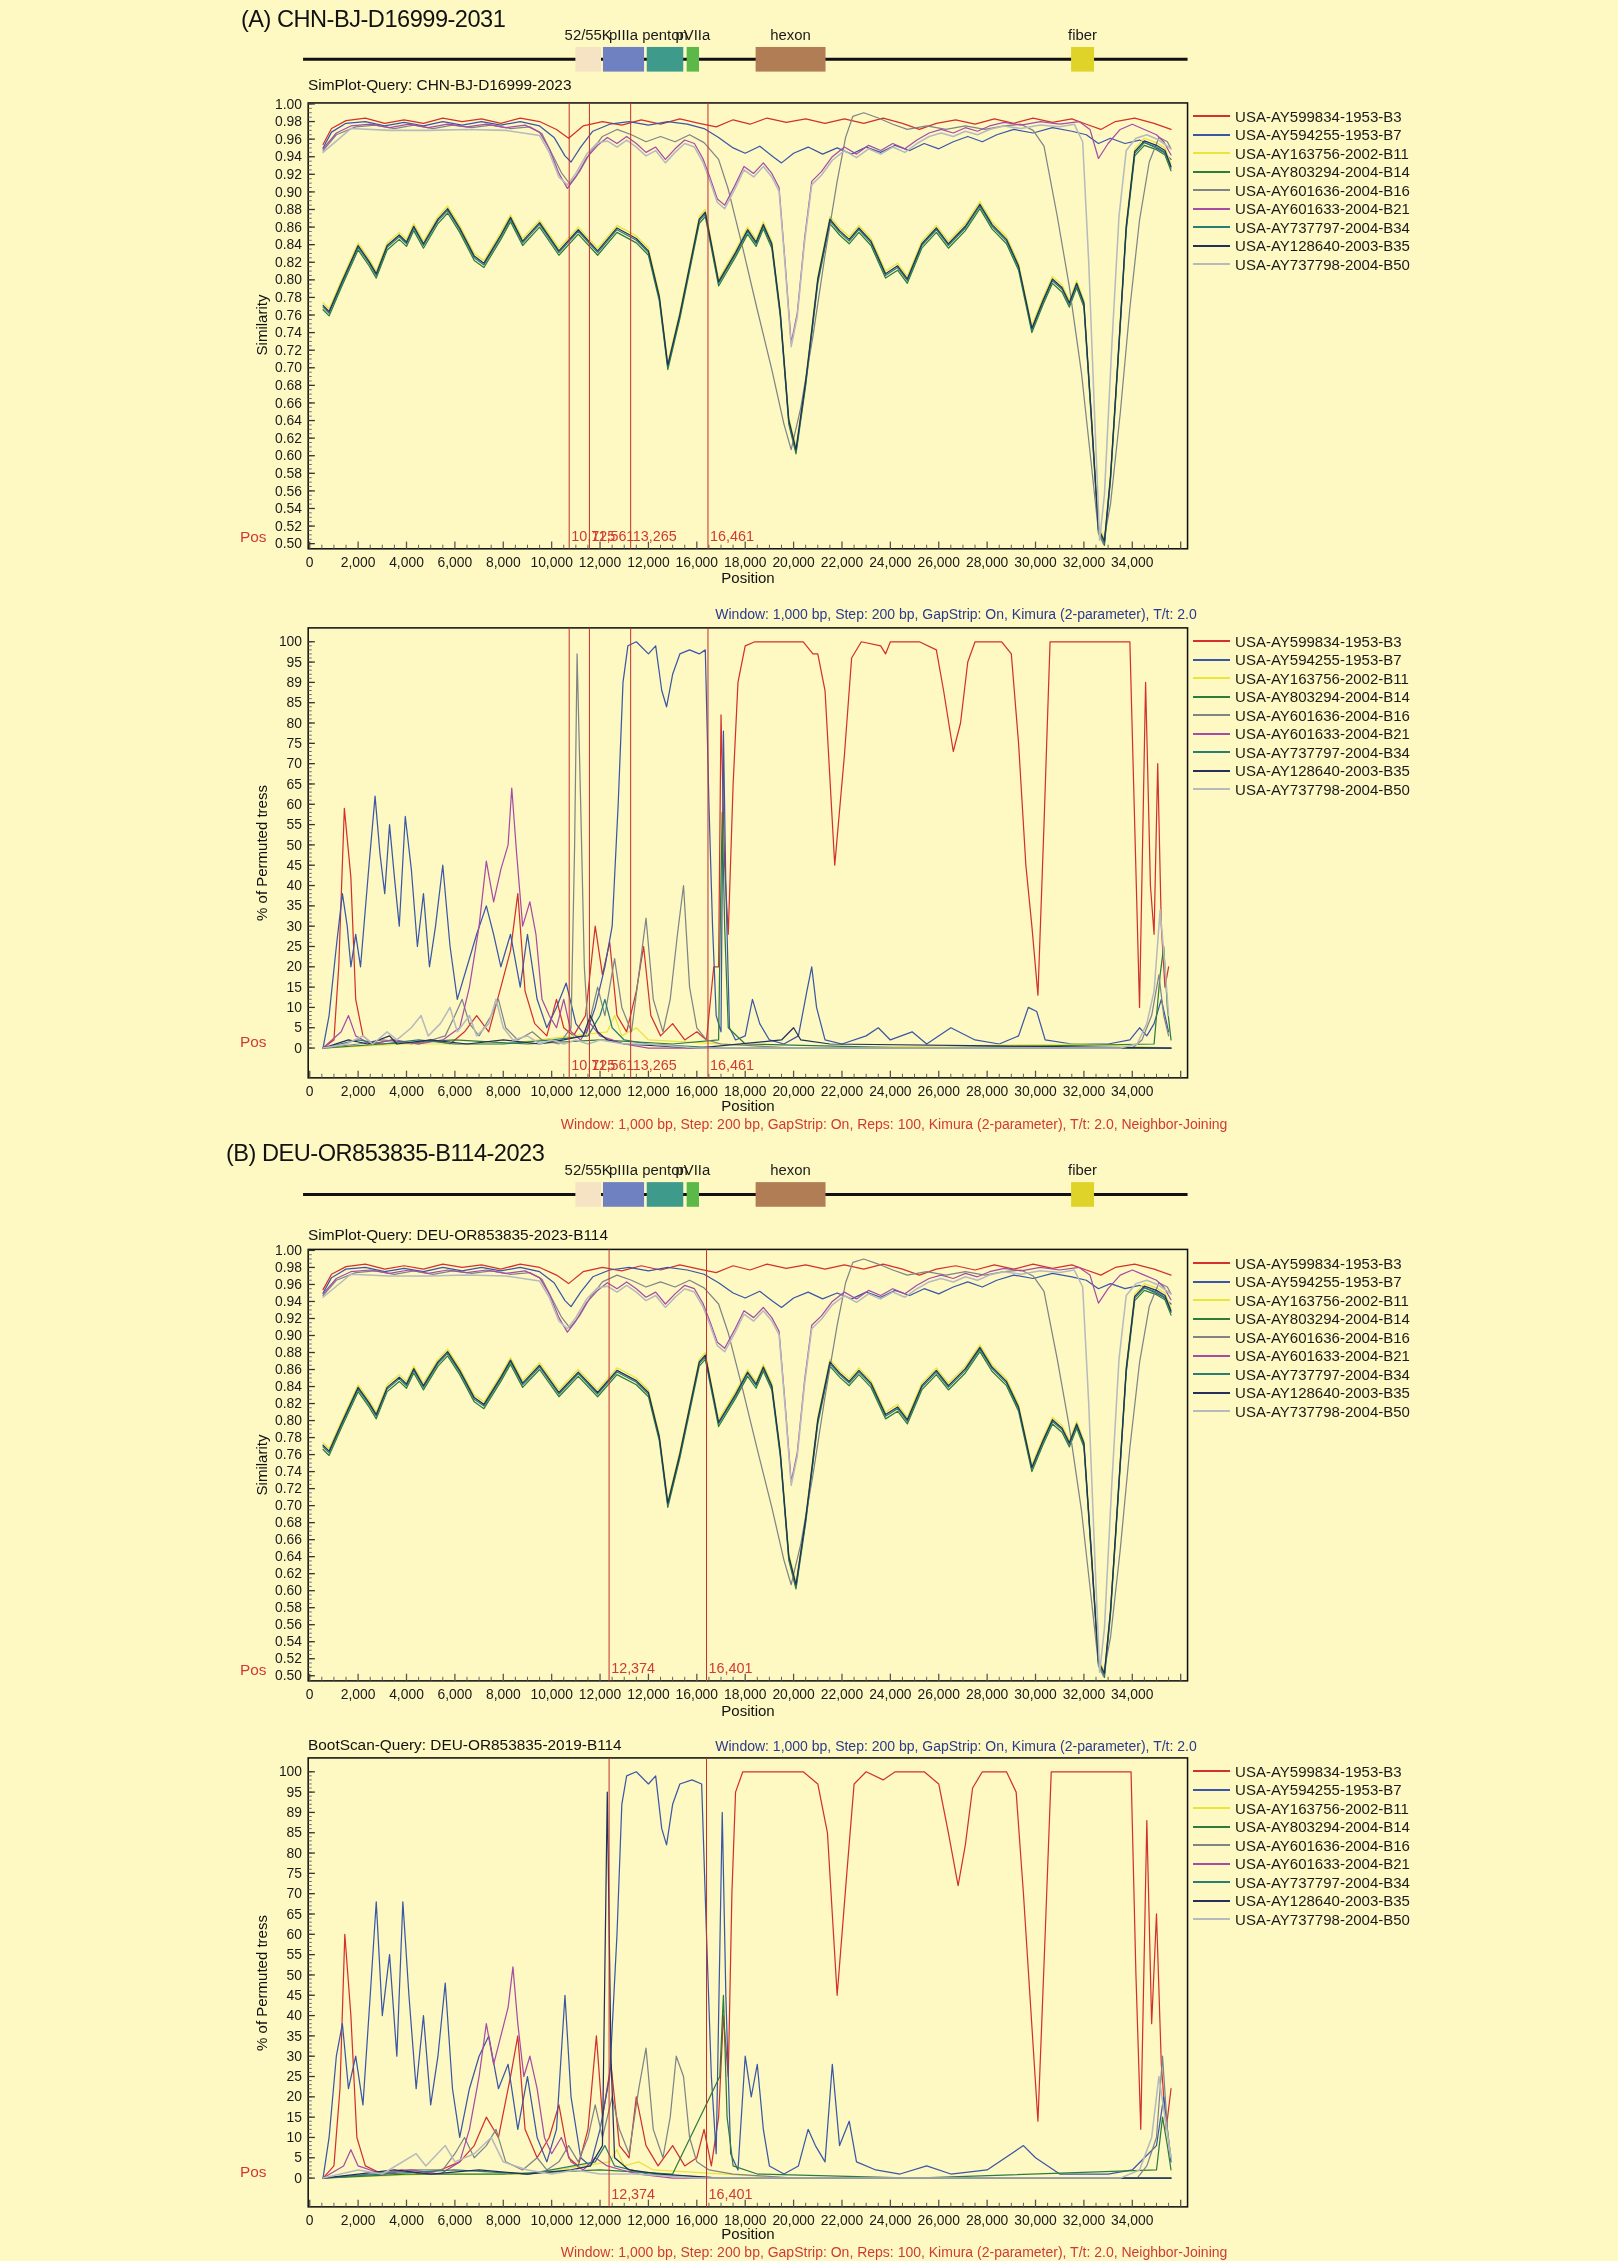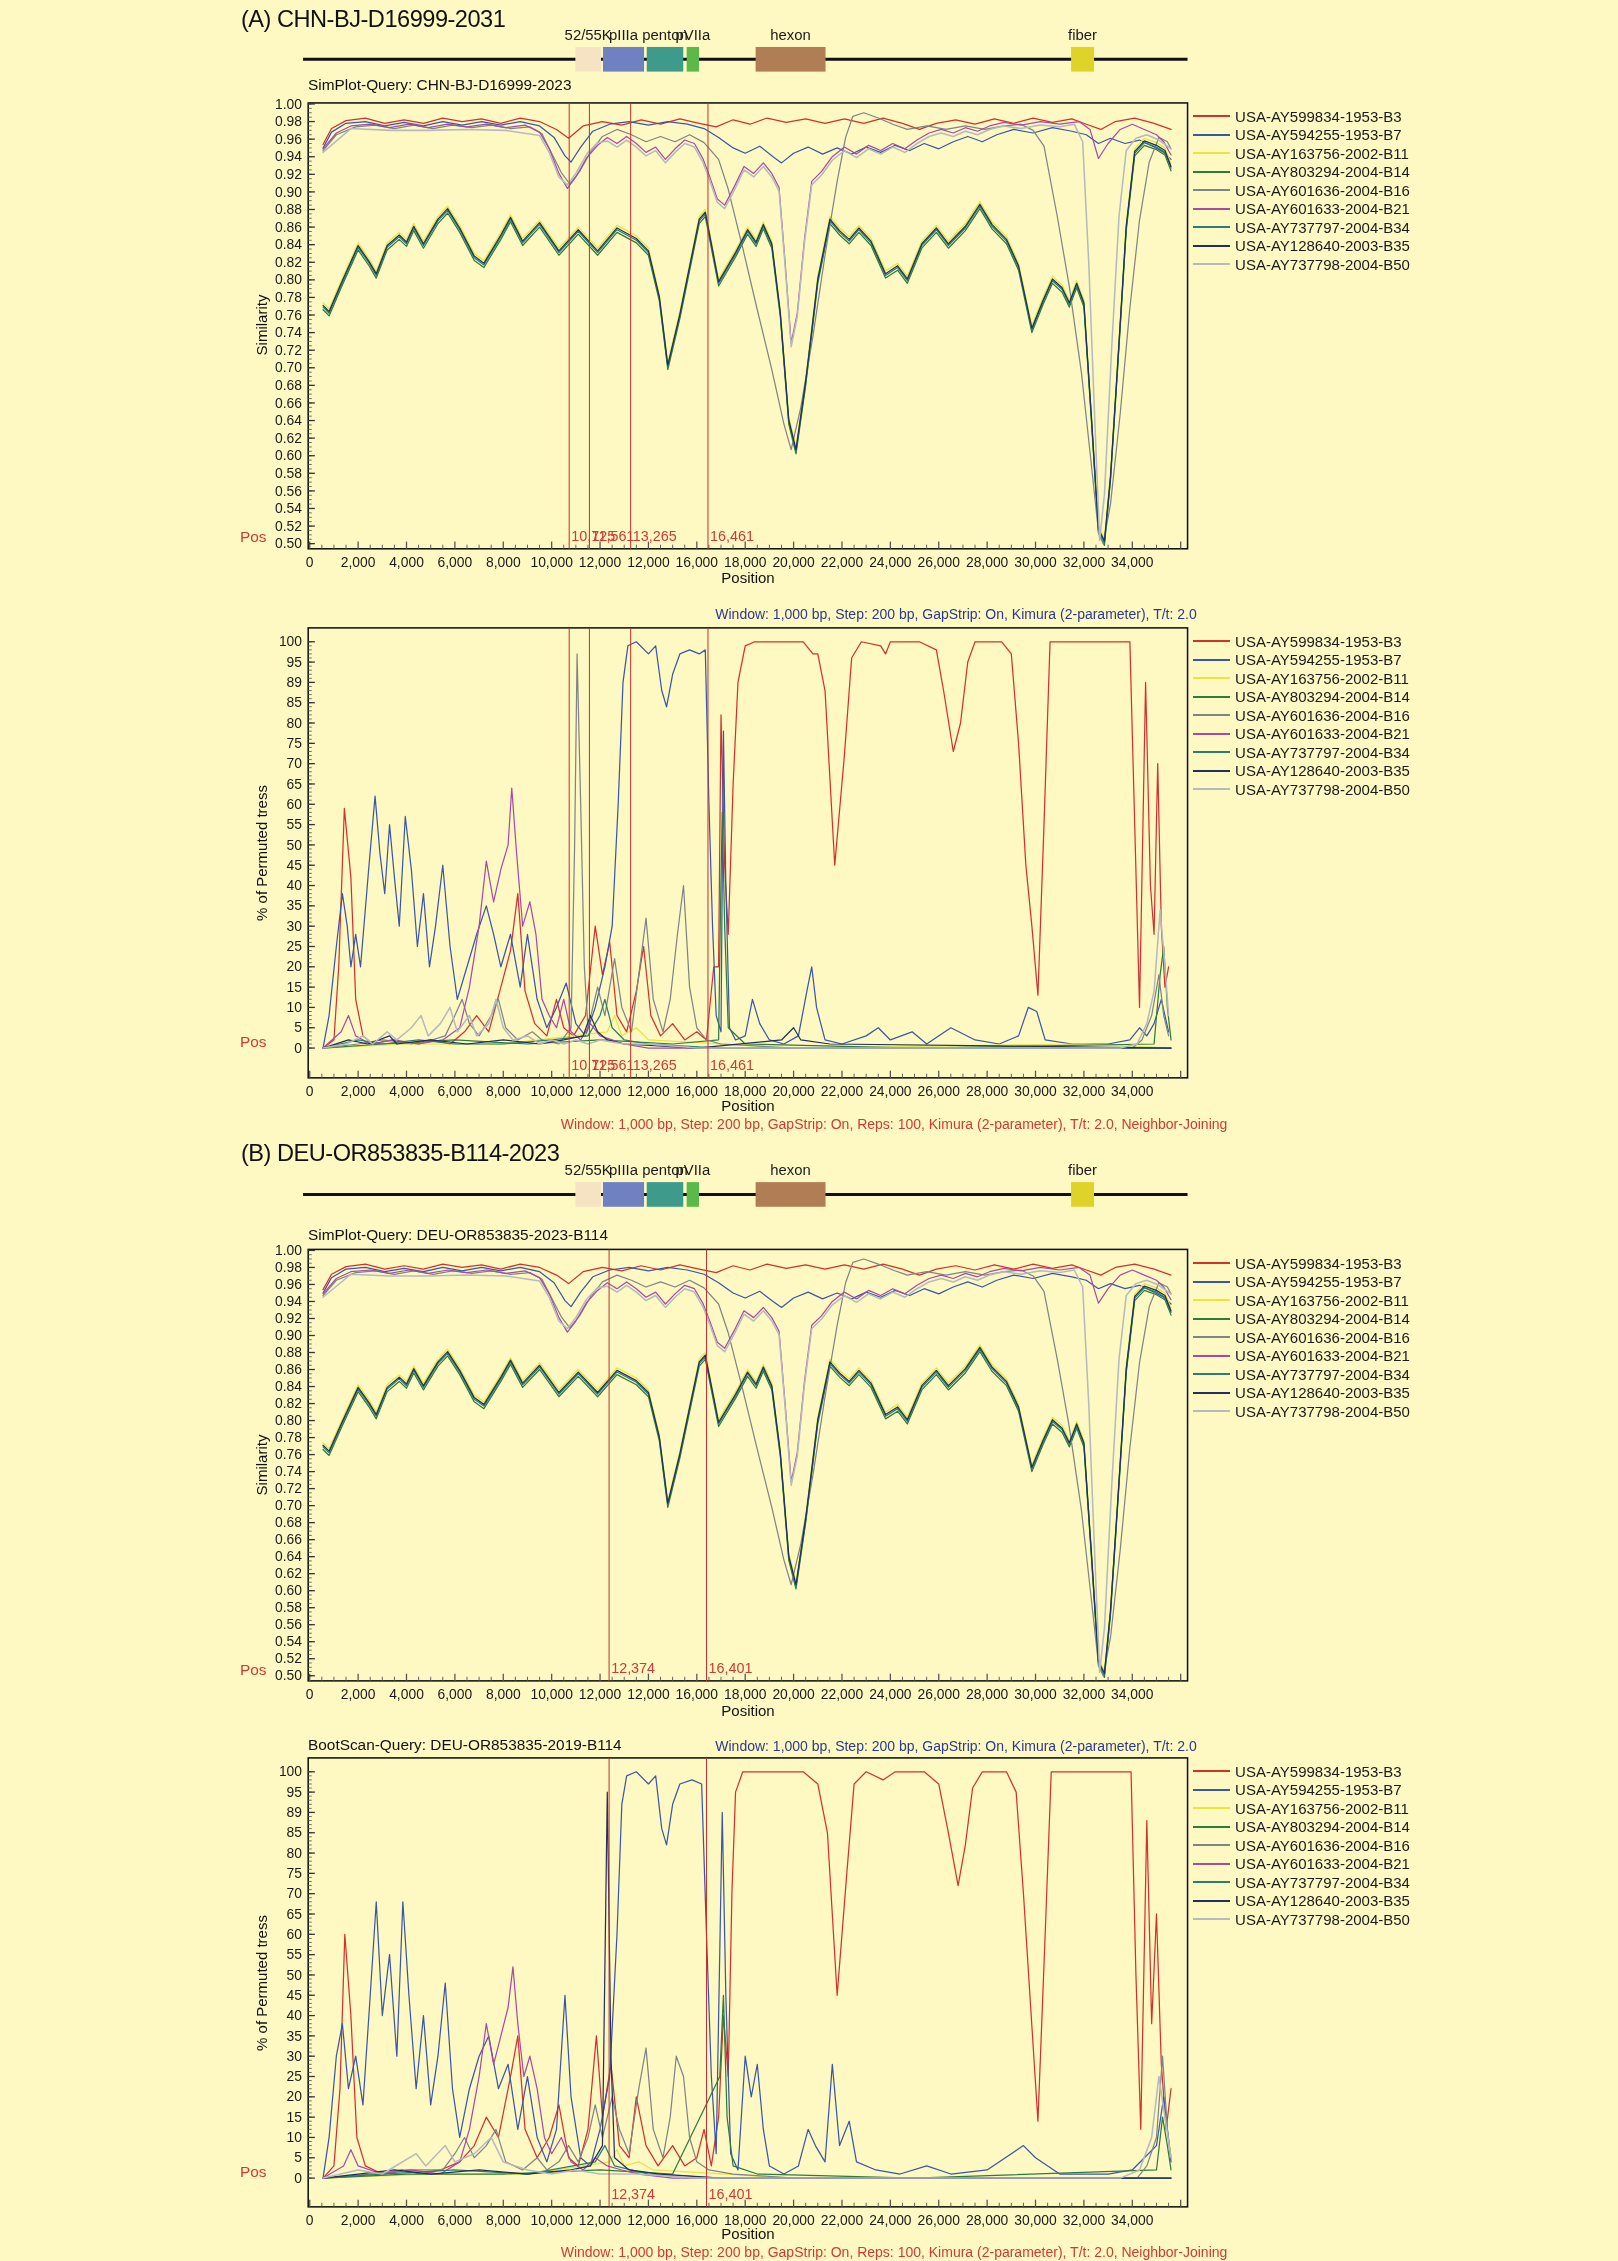--- a/index.html
+++ b/index.html
@@ -1080,21 +1080,21 @@
   <div class="abs yaxis-title" style="left:261px;top:325px">Similarity</div>
   <div class="abs pos-label" style="top:528px">Pos</div>
   <div class="abs xaxis-title" style="top:569px">Position</div>
   <div class="abs caption blue" style="top:586px">Window: 1,000 bp, Step: 200 bp, GapStrip: On, Kimura (2-parameter), T/t: 2.0</div>
 
   <div class="abs yaxis-title" style="left:261px;top:853px">% of Permuted tress</div>
   <div class="abs pos-label" style="top:1033px">Pos</div>
   <div class="abs xaxis-title" style="top:1097px">Position</div>
   <div class="abs caption red" style="top:1116px">Window: 1,000 bp, Step: 200 bp, GapStrip: On, Reps: 100, Kimura (2-parameter), T/t: 2.0, Neighbor-Joining</div>
 
-  <div class="abs panel-title" style="left:241px;top:1140px">(B) DEU-OR853835-B114-2023</div>
+  <div class="abs panel-title" style="left:226px;top:1140px">(B) DEU-OR853835-B114-2023</div>
 
   <div class="abs chart-title" style="top:1226px">SimPlot-Query: DEU-OR853835-2023-B114</div>
   <div class="abs yaxis-title" style="left:261px;top:1465px">Similarity</div>
   <div class="abs pos-label" style="top:1661px">Pos</div>
   <div class="abs xaxis-title" style="top:1702px">Position</div>
   <div class="abs caption blue" style="top:1718px">Window: 1,000 bp, Step: 200 bp, GapStrip: On, Kimura (2-parameter), T/t: 2.0</div>
 
   <div class="abs chart-title" style="top:1736px">BootScan-Query: DEU-OR853835-2019-B114</div>
   <div class="abs yaxis-title" style="left:261px;top:1983px">% of Permuted tress</div>
   <div class="abs pos-label" style="top:2163px">Pos</div>

